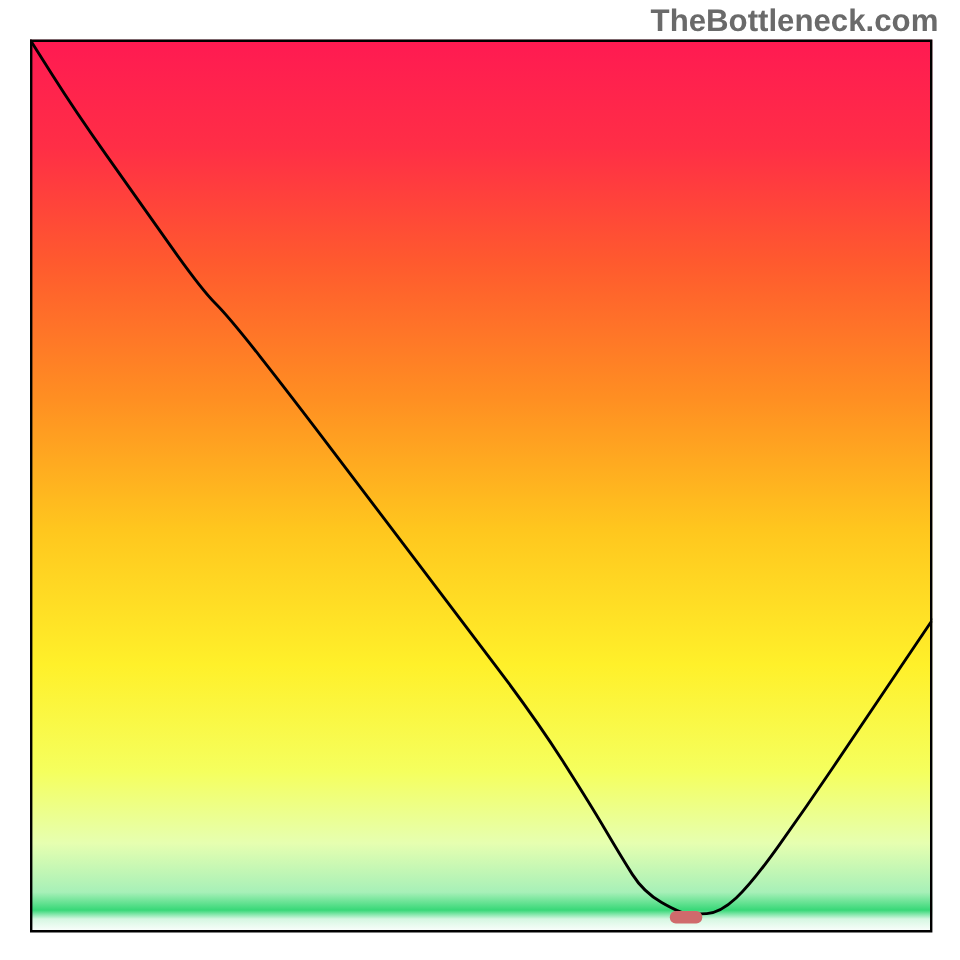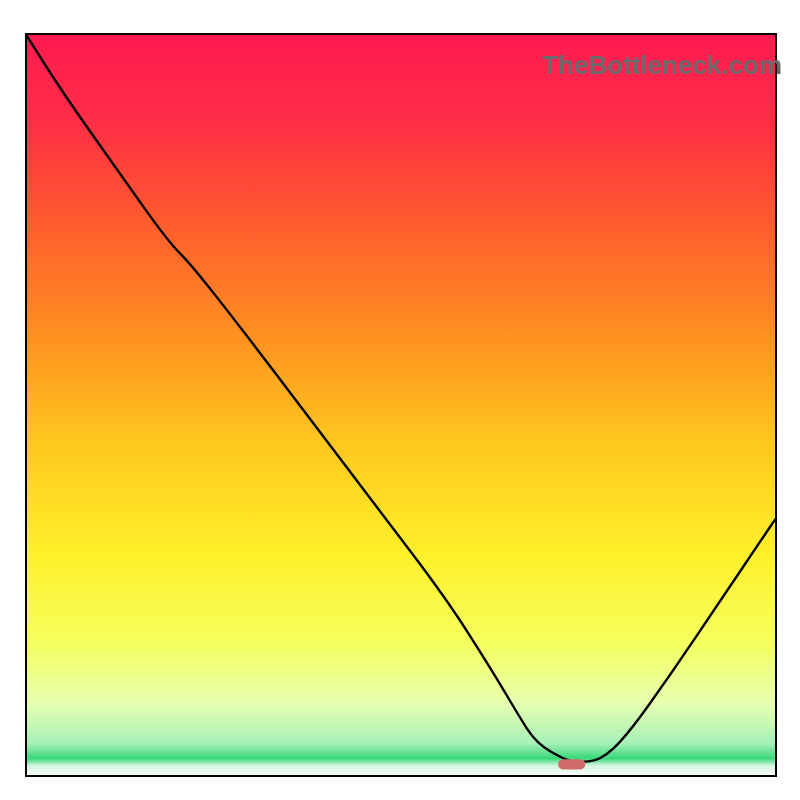--- a/index.html
+++ b/index.html
@@ -18,21 +18,20 @@
   .watermark {
     position: absolute;
     top: 2px;
     right: 18px;
     font-family: Arial, Helvetica, sans-serif;
     font-size: 26px;
     font-weight: 600;
     color: #6a6a6a;
     letter-spacing: 0px;
     z-index: 10;
-    margin-top: 48px;
   }
   .plot-wrap {
     position: absolute;
     left: 25px;
     top: 33px;
     width: 752px;
     height: 744px;
   }
   svg.plot {
     width: 752px;

